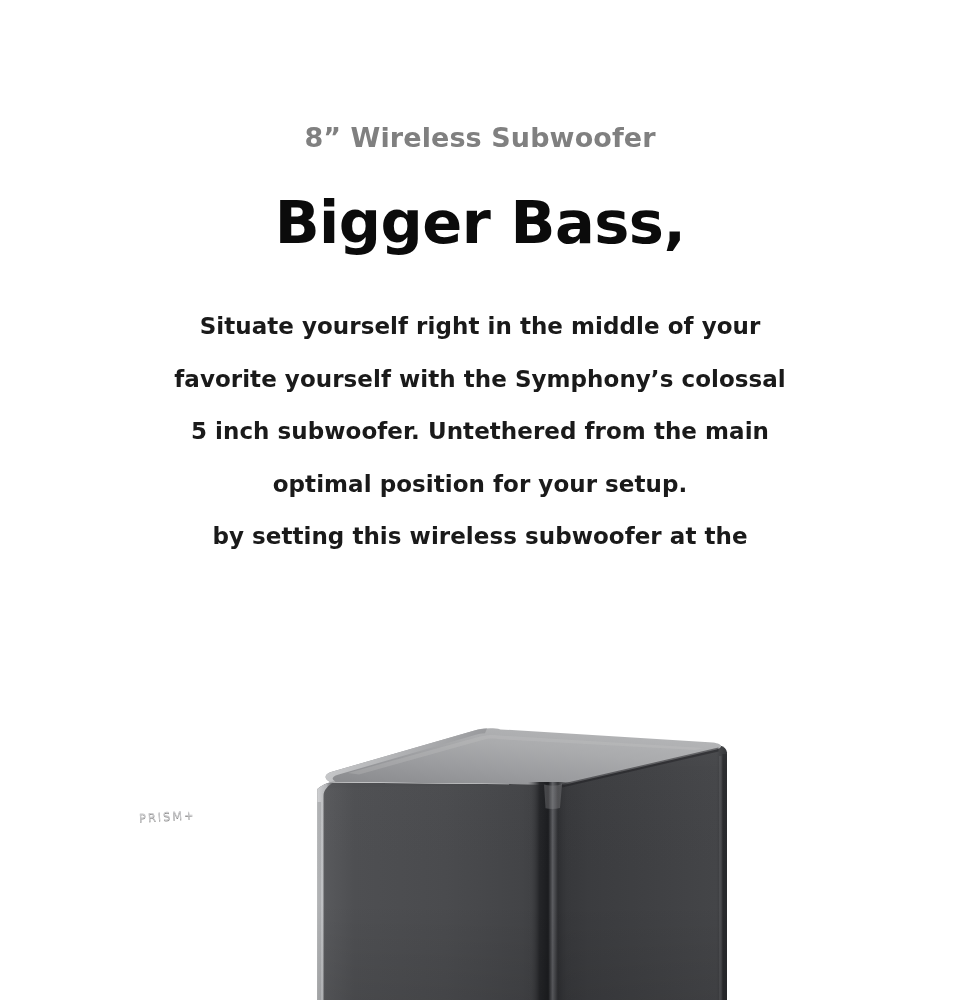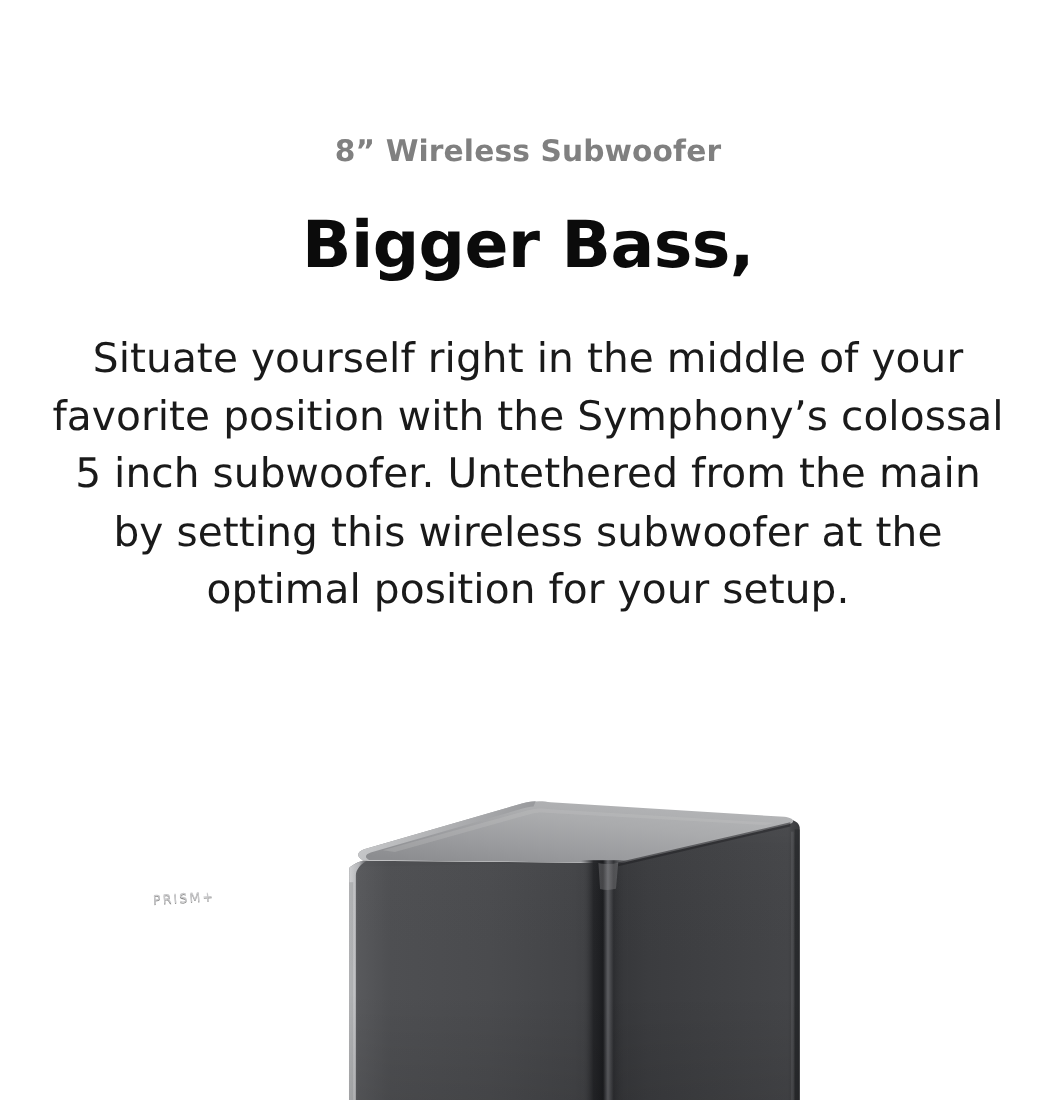--- a/index.html
+++ b/index.html
@@ -52,22 +52,22 @@
     line-height: 78px;
     letter-spacing: -0.5px;
   }
   .headline .hl-line {
     display: block;
   }
 
   .body-copy {
     margin: 16px;
     padding-top: 22px;
-    font-size: 37px;
-    font-weight: 400;
+    font-size: 23px;
+    font-weight: 700;
     color: #1a1a1a;
     line-height: 52.5px;
     letter-spacing: 0.05px;
   }
   .body-copy .body-line {
     display: block;
   }
 
   
   .product-figure {
@@ -114,24 +114,24 @@
   <div class="copy-block">
 
     <p class="eyebrow">8” Wireless Subwoofer</p>
 
     <h1 class="headline">
       <span class="hl-line">Bigger Bass,</span>
     </h1>
 
     <p class="body-copy">
       <span class="body-line">Situate yourself right in the middle of your</span>
-      <span class="body-line">favorite position with the Symphony’s colossal</span>
+      <span class="body-line">favorite yourself with the Symphony’s colossal</span>
       <span class="body-line">5 inch subwoofer. Untethered from the main</span>
+      <span class="body-line">optimal position for your setup.</span>
       <span class="body-line">by setting this wireless subwoofer at the</span>
-      <span class="body-line">optimal position for your setup.</span>
     </p>
 
   </div>
 
   <figure class="product-figure">
 
     <div class="subwoofer">
       <svg viewBox="0 0 436 300" xmlns="http://www.w3.org/2000/svg">
         <defs>
 

